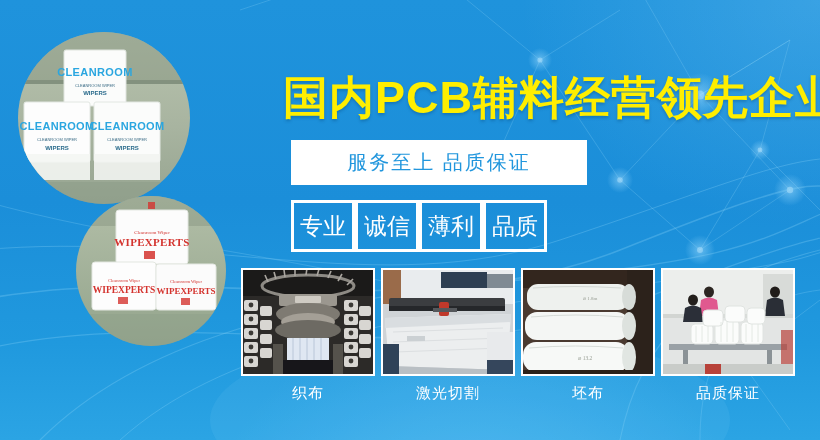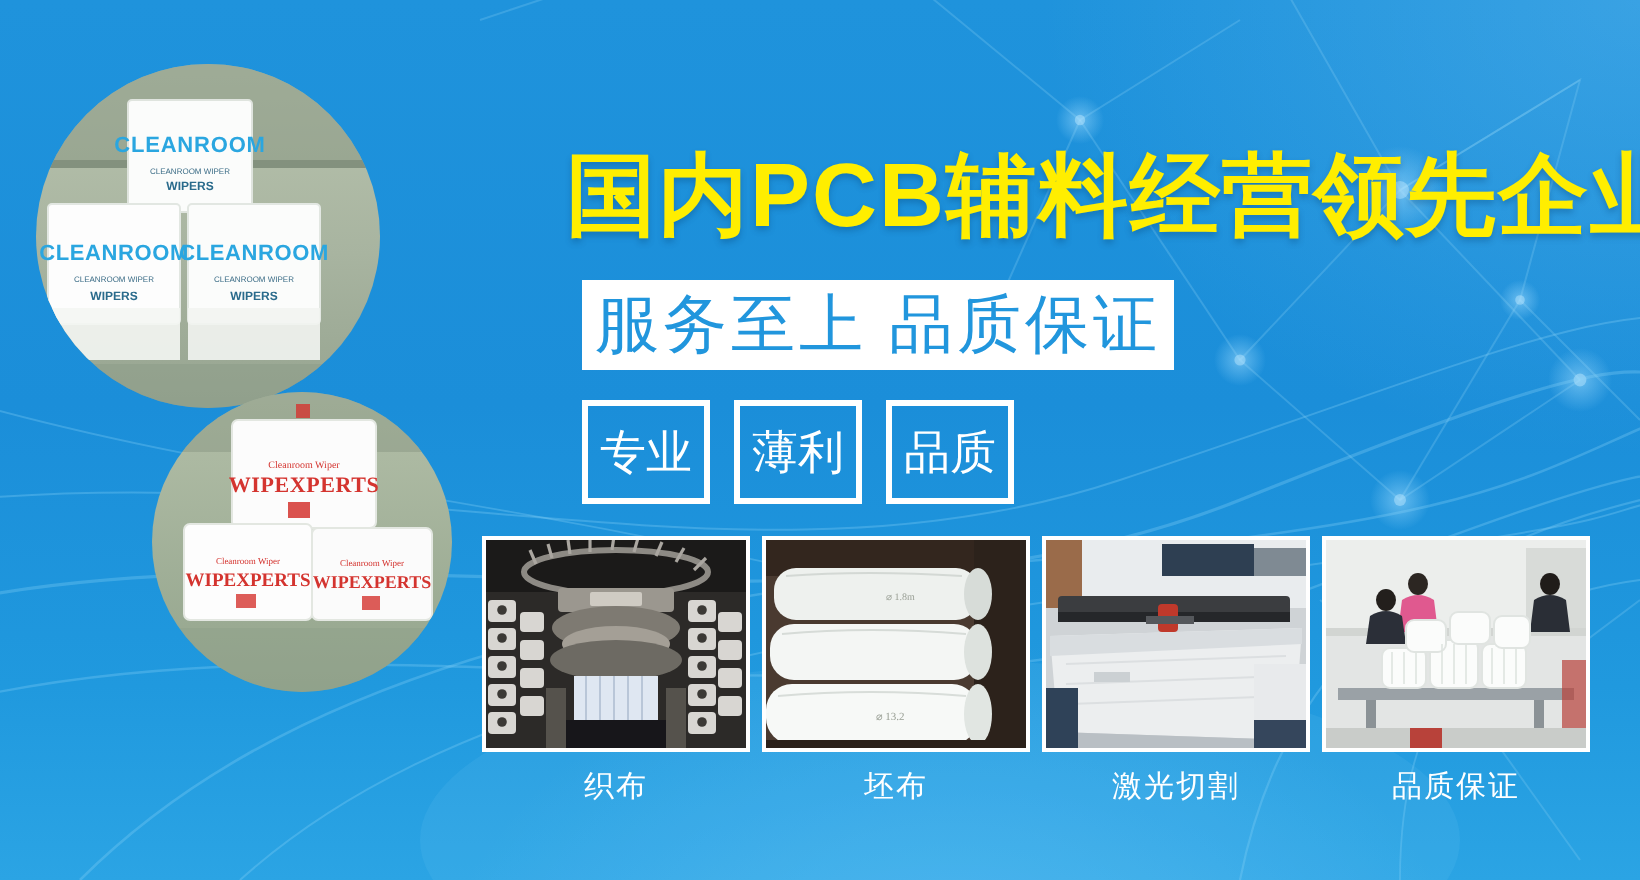--- a/index.html
+++ b/index.html
@@ -27,25 +27,25 @@
     font-size:45px;line-height:50px;font-weight:bold;color:#ffee00;
     letter-spacing:1px;white-space:nowrap;
     text-shadow:0 2px 3px rgba(0,60,110,.30);
   }
   #subtitle-box{
     position:absolute;left:291px;top:140px;width:296px;height:45px;
     background:#ffffff;box-sizing:border-box;
     display:flex;align-items:center;justify-content:center;
   }
   #subtitle-text{
-    font-size:32px;font-weight:normal;color:#2196dd;letter-spacing:2px;white-space:nowrap;
+    font-size:20px;font-weight:normal;color:#2196dd;letter-spacing:2px;white-space:nowrap;
   }
 
   
-  #tags{position:absolute;left:291px;top:200px;display:flex;gap:12px;}
+  #tags{position:absolute;left:291px;top:200px;display:flex;}
   .tag{
     width:64px;height:52px;border:3px solid #ffffff;box-sizing:border-box;
     display:flex;align-items:center;justify-content:center;
     font-size:23px;color:#ffffff;letter-spacing:0;white-space:nowrap;
   }
 
   
   #thumbs{position:absolute;left:241px;top:268px;display:flex;gap:6px;}
   .thumb-wrap{width:134px;}
   .thumb{
@@ -202,20 +202,23 @@
 
   <div id="subtitle-box">
     <span id="subtitle-text">服务至上 品质保证</span>
   </div>
 
   <div id="tags">
     <div class="tag">
       <span>专业</span>
     </div>
     <div class="tag">
+      <span>诚信</span>
+    </div>
+    <div class="tag">
       <span>薄利</span>
     </div>
     <div class="tag">
       <span>品质</span>
     </div>
   </div>
 
   <div id="thumbs">
 
     <div class="thumb-wrap">
@@ -288,50 +291,20 @@
           <rect x="30" y="74" width="10" height="30" fill="#55524c"></rect>
           <rect x="90" y="74" width="10" height="30" fill="#55524c"></rect>
         </svg>
       </div>
       <div class="thumb-caption">织布</div>
     </div>
 
     <div class="thumb-wrap">
       <div class="thumb">
         <svg width="130" height="104" viewBox="0 0 130 104" xmlns="http://www.w3.org/2000/svg">
-          <rect width="130" height="104" fill="#4a3a30"></rect>
-          <rect x="0" y="0" width="130" height="18" fill="#33261e"></rect>
-          <rect x="104" y="0" width="26" height="104" fill="#2c221b"></rect>
-
-          <g>
-            <rect x="4" y="14" width="102" height="26" rx="11" fill="#eef1ee"></rect>
-            <ellipse cx="106" cy="27" rx="7" ry="13" fill="#d7dcd8"></ellipse>
-            <path d="M10 18 q40 -3 88 0" stroke="#d3d8d4" stroke-width="1" fill="none"></path>
-            <text x="60" y="30" font-family="Liberation Serif, serif" font-size="5" fill="#9aa096">⌀ 1.8m</text>
-          </g>
-          <g>
-            <rect x="2" y="42" width="104" height="28" rx="12" fill="#f4f6f4"></rect>
-            <ellipse cx="106" cy="56" rx="7" ry="14" fill="#dde2de"></ellipse>
-            <path d="M8 47 q44 -4 92 0" stroke="#d6dbd7" stroke-width="1" fill="none"></path>
-          </g>
-          <g>
-            <rect x="0" y="72" width="106" height="30" rx="13" fill="#f7f9f7"></rect>
-            <ellipse cx="106" cy="87" rx="7" ry="15" fill="#e1e6e2"></ellipse>
-            <path d="M6 78 q46 -4 94 0" stroke="#d8ddd9" stroke-width="1" fill="none"></path>
-            <text x="55" y="90" font-family="Liberation Serif, serif" font-size="5.5" fill="#9aa096">⌀ 13.2</text>
-          </g>
-          <rect x="0" y="100" width="130" height="4" fill="#2b211a"></rect>
-        </svg>
-      </div>
-      <div class="thumb-caption">坯布</div>
-    </div>
-
-    <div class="thumb-wrap">
-      <div class="thumb">
-        <svg width="130" height="104" viewBox="0 0 130 104" xmlns="http://www.w3.org/2000/svg">
           <rect width="130" height="104" fill="#cfd3d6"></rect>
 
           <rect x="0" y="0" width="130" height="34" fill="#e9ecee"></rect>
           <rect x="0" y="0" width="18" height="34" fill="#9a6b4a"></rect>
           <rect x="58" y="2" width="46" height="16" fill="#2e3f52"></rect>
           <rect x="104" y="4" width="26" height="14" fill="#7f8a93"></rect>
 
           <rect x="6" y="28" width="116" height="12" rx="2" fill="#3b3d40"></rect>
           <rect x="6" y="36" width="116" height="5" fill="#25272a"></rect>
 
@@ -348,20 +321,50 @@
               <path d="M12 82 L118 78"></path>
           </g>
           <rect x="24" y="66" width="18" height="5" fill="#cbd0d3"></rect>
 
           <rect x="0" y="74" width="16" height="30" fill="#2f4258"></rect>
           <rect x="104" y="62" width="26" height="42" fill="#e8eaec"></rect>
           <rect x="104" y="90" width="26" height="14" fill="#35465c"></rect>
         </svg>
       </div>
       <div class="thumb-caption">激光切割</div>
+    </div>
+
+    <div class="thumb-wrap">
+      <div class="thumb">
+        <svg width="130" height="104" viewBox="0 0 130 104" xmlns="http://www.w3.org/2000/svg">
+          <rect width="130" height="104" fill="#4a3a30"></rect>
+          <rect x="0" y="0" width="130" height="18" fill="#33261e"></rect>
+          <rect x="104" y="0" width="26" height="104" fill="#2c221b"></rect>
+
+          <g>
+            <rect x="4" y="14" width="102" height="26" rx="11" fill="#eef1ee"></rect>
+            <ellipse cx="106" cy="27" rx="7" ry="13" fill="#d7dcd8"></ellipse>
+            <path d="M10 18 q40 -3 88 0" stroke="#d3d8d4" stroke-width="1" fill="none"></path>
+            <text x="60" y="30" font-family="Liberation Serif, serif" font-size="5" fill="#9aa096">⌀ 1.8m</text>
+          </g>
+          <g>
+            <rect x="2" y="42" width="104" height="28" rx="12" fill="#f4f6f4"></rect>
+            <ellipse cx="106" cy="56" rx="7" ry="14" fill="#dde2de"></ellipse>
+            <path d="M8 47 q44 -4 92 0" stroke="#d6dbd7" stroke-width="1" fill="none"></path>
+          </g>
+          <g>
+            <rect x="0" y="72" width="106" height="30" rx="13" fill="#f7f9f7"></rect>
+            <ellipse cx="106" cy="87" rx="7" ry="15" fill="#e1e6e2"></ellipse>
+            <path d="M6 78 q46 -4 94 0" stroke="#d8ddd9" stroke-width="1" fill="none"></path>
+            <text x="55" y="90" font-family="Liberation Serif, serif" font-size="5.5" fill="#9aa096">⌀ 13.2</text>
+          </g>
+          <rect x="0" y="100" width="130" height="4" fill="#2b211a"></rect>
+        </svg>
+      </div>
+      <div class="thumb-caption">坯布</div>
     </div>
 
     <div class="thumb-wrap">
       <div class="thumb">
         <svg width="130" height="104" viewBox="0 0 130 104" xmlns="http://www.w3.org/2000/svg">
           <rect width="130" height="104" fill="#e3e5e4"></rect>
           <rect x="0" y="0" width="130" height="46" fill="#eceeec"></rect>
           <rect x="0" y="44" width="130" height="4" fill="#d2d5d2"></rect>
           <rect x="100" y="4" width="30" height="40" fill="#d8dbd8"></rect>
 

